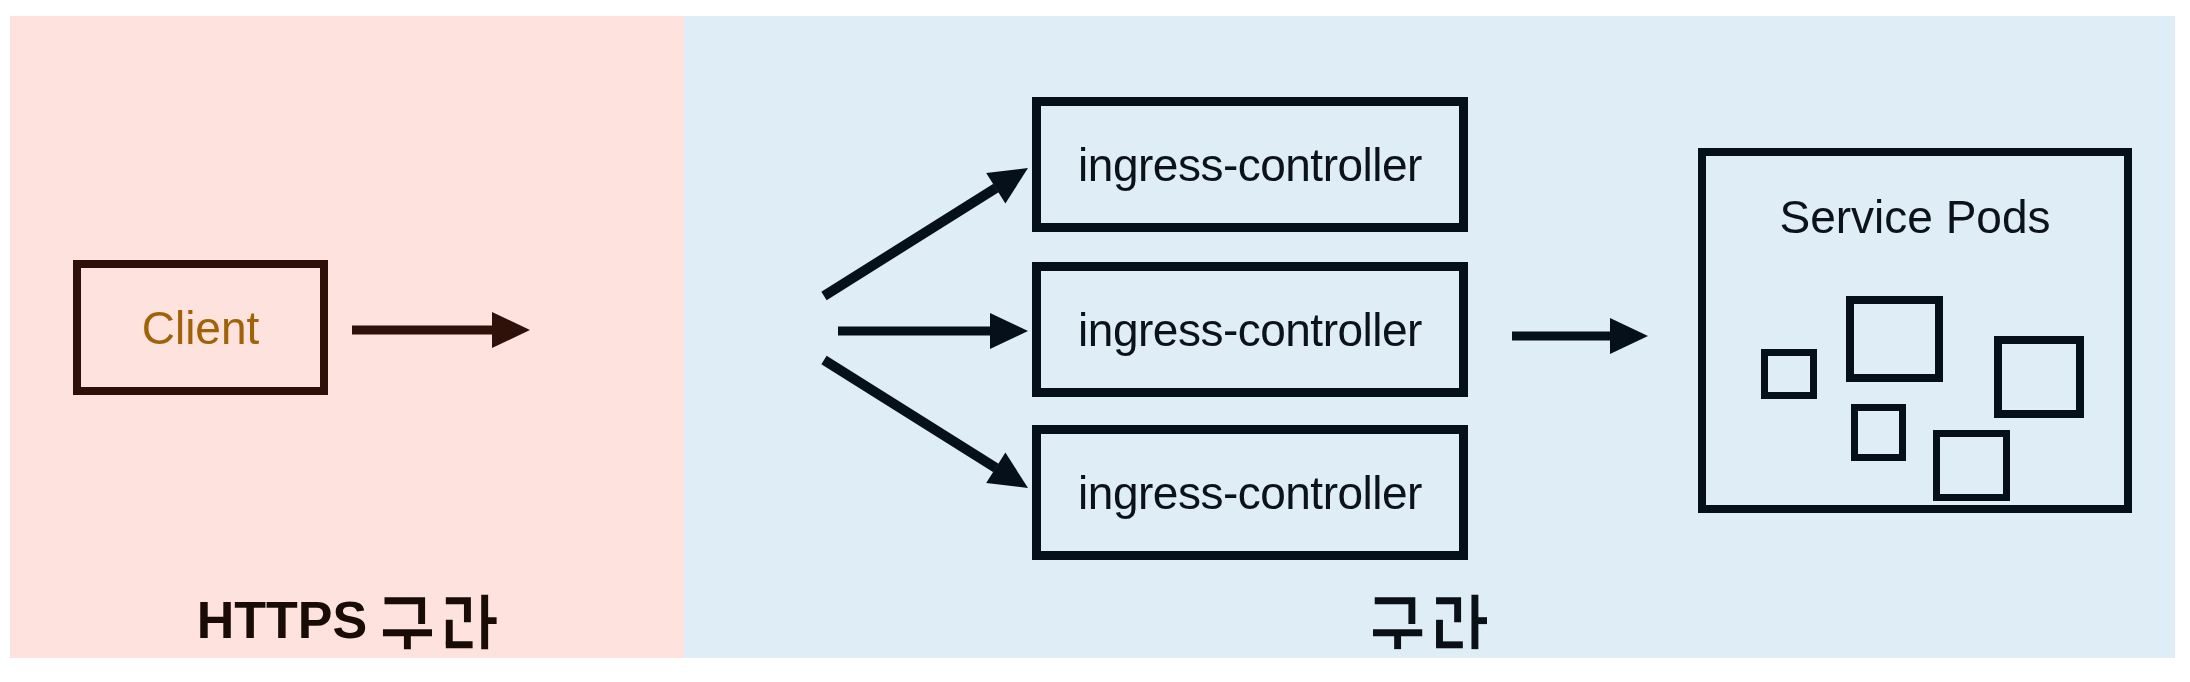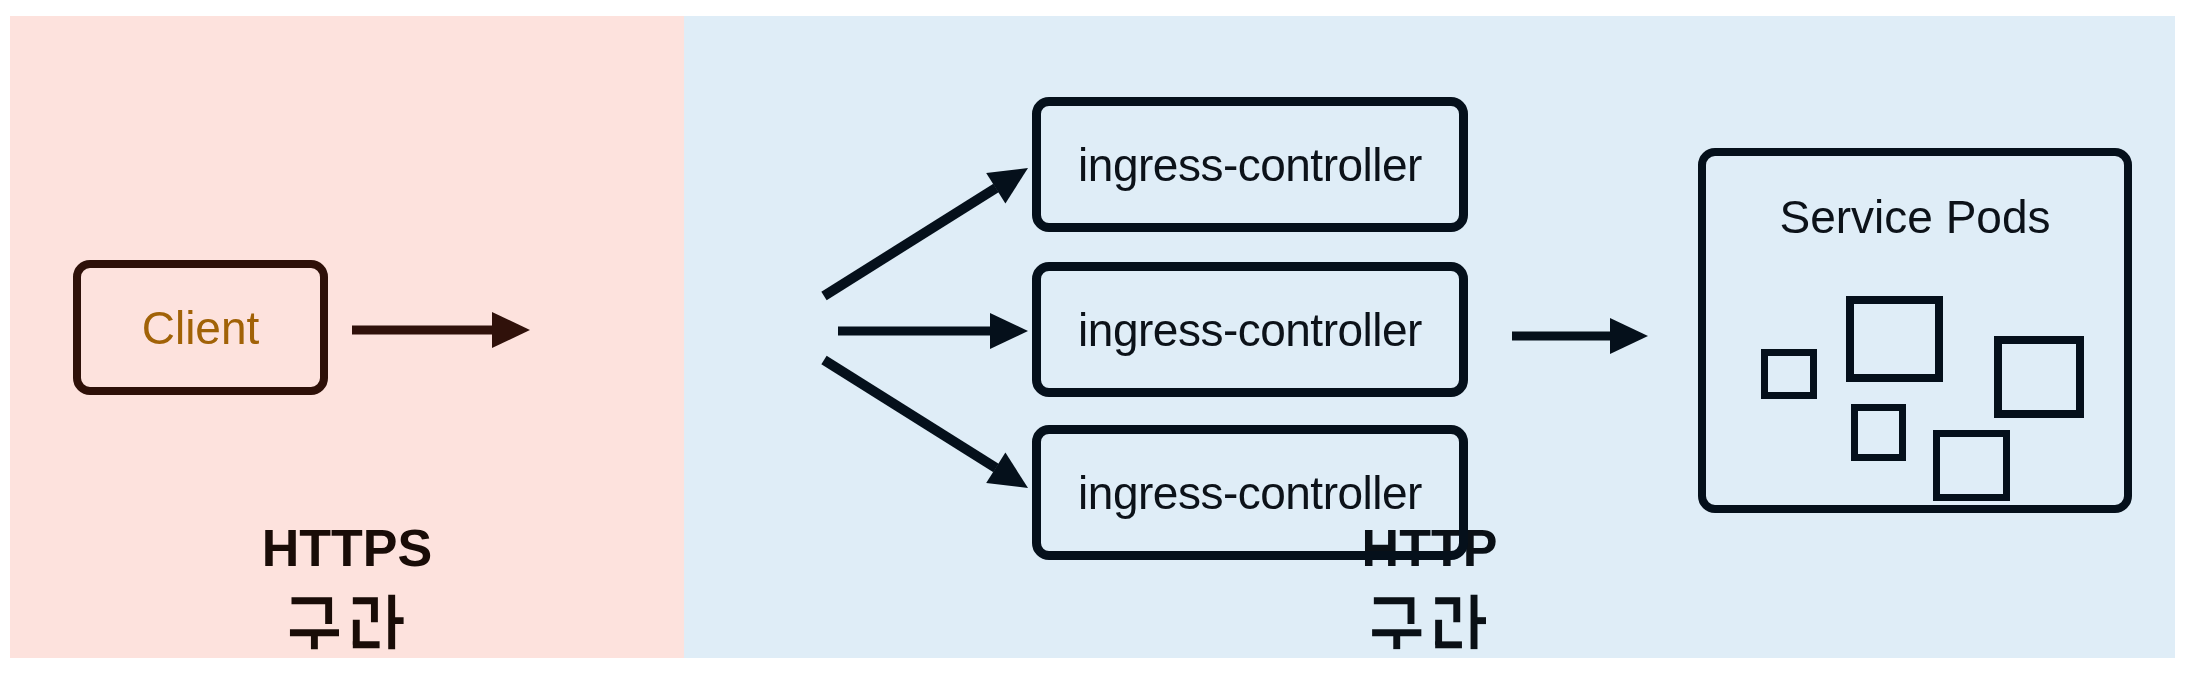--- a/index.html
+++ b/index.html
@@ -6,27 +6,27 @@
   body{font-family:"Liberation Sans","DejaVu Sans",sans-serif;}
   .canvas{position:relative;width:2190px;height:682px;background:#ffffff;overflow:hidden;}
 
   
   .zone{position:absolute;top:16px;height:642px;}
   .zone-https{left:10px;width:674px;background:#fde2dd;}
   .zone-http{left:684px;width:1491px;background:#dfedf7;}
 
   
   .zone-label{position:absolute;bottom:8px;left:50%;transform:translateX(-50%);
-    display:flex;align-items:center;gap:16px;font-weight:bold;font-size:52px;line-height:1;white-space:nowrap;flex-direction:column;}
+    display:flex;align-items:center;gap:16px;font-weight:bold;font-size:52px;line-height:1;white-space:nowrap;}
   .zone-https .zone-label{color:#190c07;}
   .zone-http  .zone-label{color:#0a1016;}
   .gugan{height:57px;width:114px;display:block;margin-top:3px;}
 
   
-  .node{position:absolute;box-sizing:border-box;display:flex;align-items:center;justify-content:center;background:transparent;border-radius:17px;}
+  .node{position:absolute;box-sizing:border-box;display:flex;align-items:center;justify-content:center;background:transparent;}
   .node-client{left:73px;top:260px;width:255px;height:135px;border:8px solid #2e1008;
     color:#a16207;font-size:46px;}
   .node-lb{left:557px;top:262px;width:254px;height:134px;border:8px solid #1a1210;
     border-image:linear-gradient(90deg,#301208 0%,#301208 49.5%,#09121b 50.5%) 1;
     display:flex;align-items:baseline;justify-content:center;gap:10px;}
   .lb-prefix{color:#2c0e08;font-size:30px;font-weight:bold;}
   .lb-main{color:#0b131c;font-size:50px;}
   .node-ingress{left:1032px;width:436px;height:135px;border:9px solid #05101b;
     color:#0c1219;font-size:46px;letter-spacing:-0.5px;}
   .node-ingress.ic1{top:97px;}
@@ -63,21 +63,20 @@
           <path d="M73 60 H104"></path>
           <path d="M118 2 V65"></path>
           <path d="M118 32 H132"></path>
         </g>
       </svg>
     </div>
   </div>
 
   <div class="zone zone-http" style="background-color: rgb(223, 237, 247);">
     <div class="zone-label">
-      <span>HTTP</span>
       <svg class="gugan" viewBox="0 0 132 66" aria-hidden="true">
         <g fill="none" stroke="currentColor" stroke-width="8">
           <path d="M2 9 H45 V36"></path>
           <path d="M0 46 H57"></path>
           <path d="M28.5 46 V65"></path>
           <path d="M73 9 H98 V34"></path>
           <path d="M77 31 V60"></path>
           <path d="M73 60 H104"></path>
           <path d="M118 2 V65"></path>
           <path d="M118 32 H132"></path>

